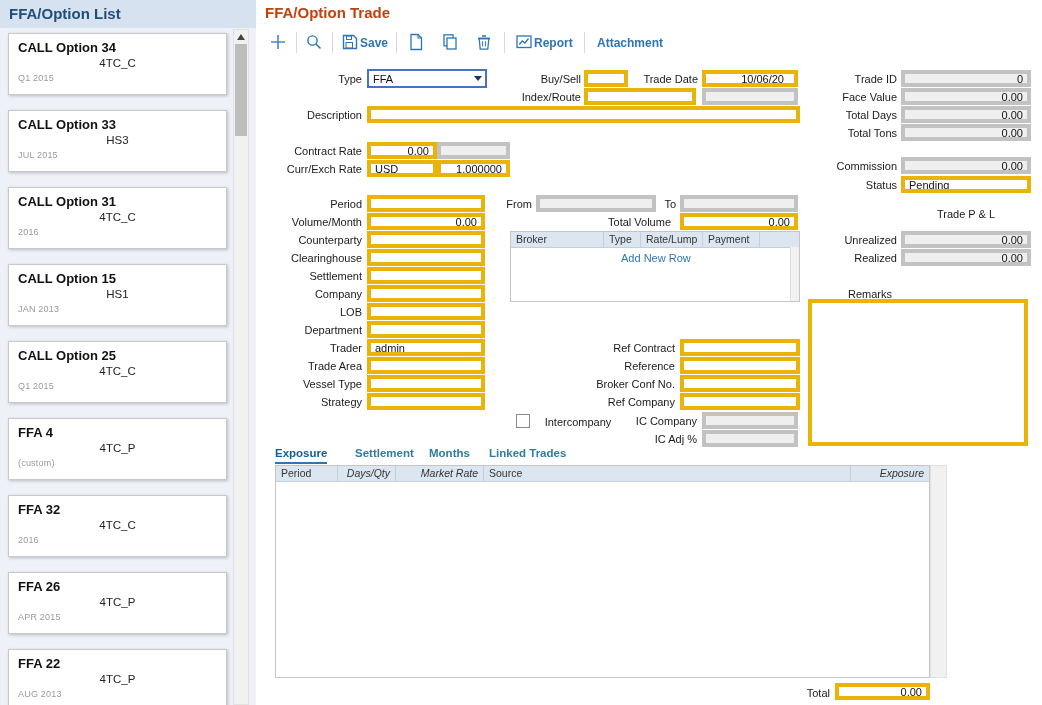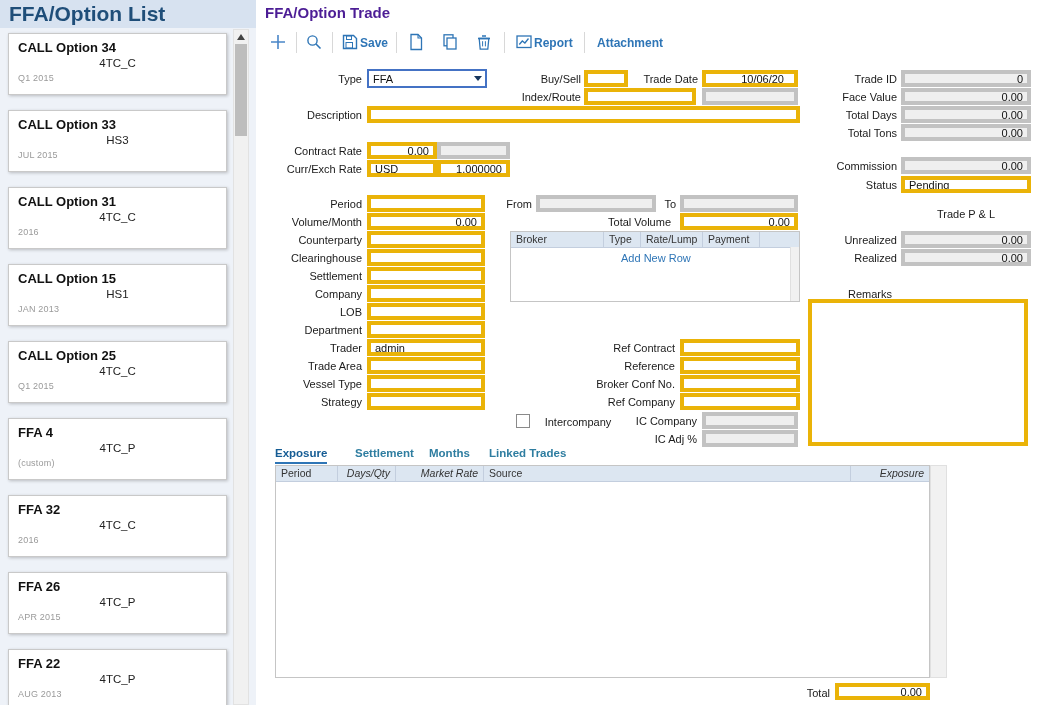--- a/index.html
+++ b/index.html
@@ -1,37 +1,37 @@
 <!DOCTYPE html>
 <html><head>
 <meta charset="utf-8">
 <style>
   * { margin:0; padding:0; }
   html,body { width:1042px; height:705px; overflow:hidden; background:#fff;
               font-family:"Liberation Sans", sans-serif; }
   
   #sidebar { position:absolute; left:0; top:0; width:256px; height:705px; background:#eef2f8; }
   .sb-header { position:absolute; left:0; top:0; width:256px; height:28px; background:#d7e2f0;
-               color:#1f4e79; font-size:21px; font-weight:bold; line-height:28px;
+               color:#1f4e79; font-size:15px; font-weight:bold; line-height:28px;
                padding-left:9px; box-sizing:border-box; }
   .cards { position:absolute; left:8px; top:33px; width:219px; }
   .card { background:#fff; border:1px solid #c9c9c9; box-shadow:1px 1px 3px rgba(0,0,0,.22);
           height:62px; margin-bottom:15px; padding:6px 9px; box-sizing:border-box; cursor:pointer; }
   .card-name { font-size:13px; font-weight:bold; color:#111; }
   .card-code { font-size:11.5px; color:#222; margin-top:2px;text-align:center; }
   .card-period { font-size:9px; color:#9a9a9a; margin-top:4px; letter-spacing:.2px; }
   .sb-scroll { position:absolute; left:233px; top:29px; width:16px; height:676px;
                background:#f1f1f1; border:1px solid #e2e2e2; box-sizing:border-box; }
   .sb-arrow { width:0; height:0; margin:4px auto 0 auto;
               border-left:4px solid transparent; border-right:4px solid transparent;
               border-bottom:6px solid #444; }
   .sb-thumb { position:absolute; left:1px; top:14px; width:12px; height:92px; background:#bdbdbd; }
   
   #main { position:absolute; left:256px; top:0; width:786px; height:705px; background:#fff; }
-  .title { position:absolute; left:9px; top:4px; font-size:15px; font-weight:bold; color:#4c1d95; }
+  .title { position:absolute; left:9px; top:4px; font-size:15px; font-weight:bold; color:#c2410c; }
   .tb-icon { position:absolute; top:32px; width:20px; height:20px; cursor:pointer; }
   .tb-text { position:absolute; top:36px; font-size:12px; font-weight:600; color:#2e75b6; cursor:pointer; }
   .tb-div { position:absolute; top:32px; width:1px; height:21px; background:#d8d8d8; }
   .lbl { position:absolute; font-size:11px; color:#1a1a1a; text-align:right; white-space:nowrap; }
   .lbl-left { text-align:center; }
   .fld { position:absolute; box-sizing:border-box; height:17px; border:4px solid #eab308;
          background:#fff; font-family:inherit; font-size:11px; padding:0 4px; color:#111; outline:none; }
   .ro { background:#efefef; border-color:#c2c2c2; }
   .num { text-align:right; }
   .dd { position:absolute; box-sizing:border-box; height:19px; border:2px solid #4472c4;

